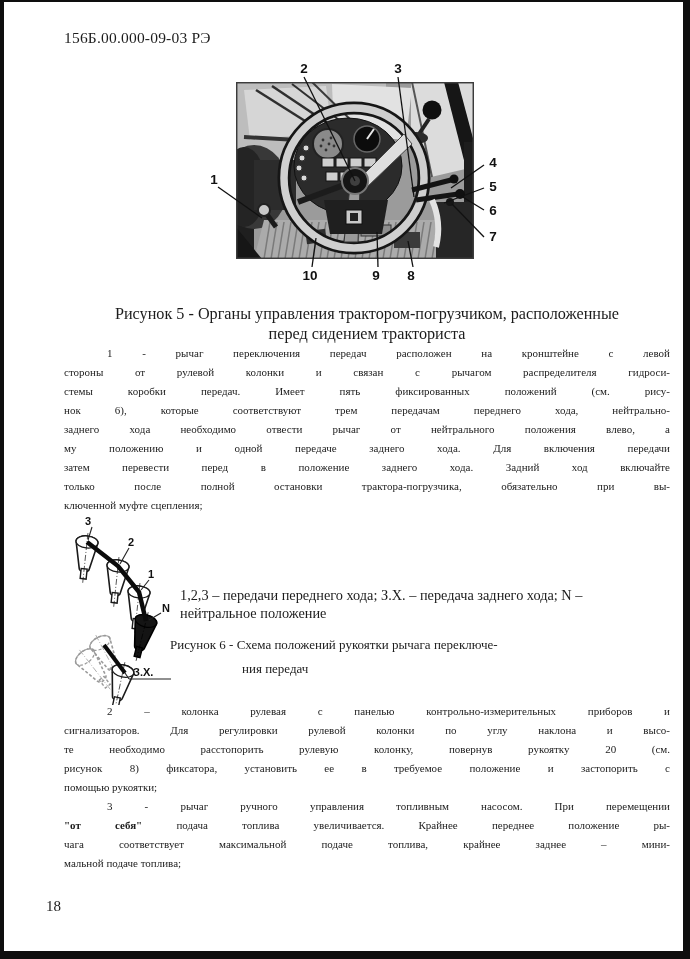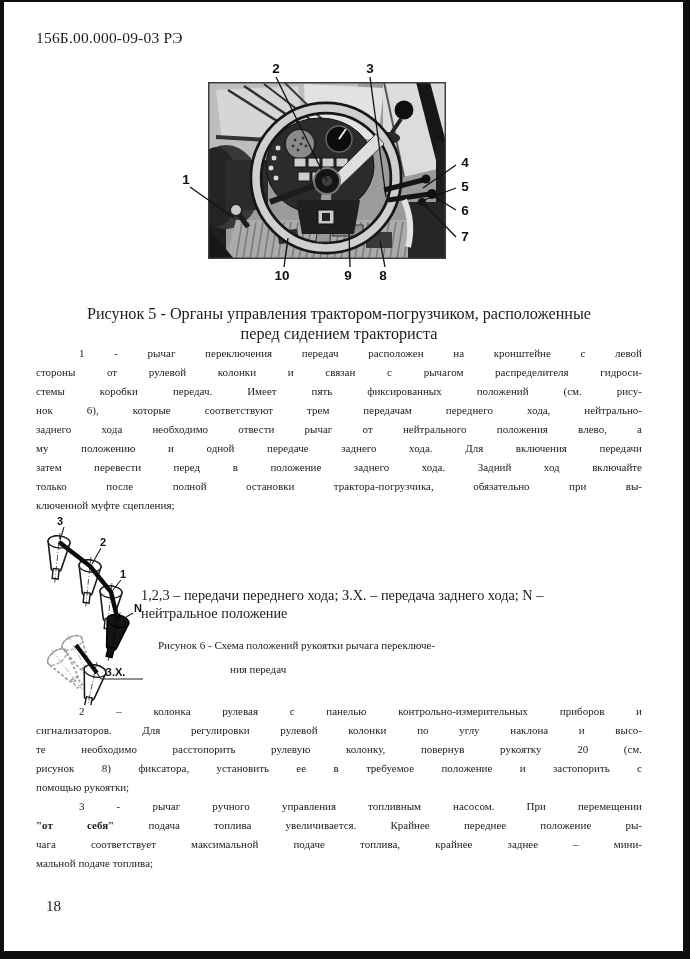--- a/index.html
+++ b/index.html
@@ -6,39 +6,39 @@
   body {
     width:690px; height:959px; overflow:hidden;
     background:#0e0e0e;
     font-family:"Liberation Serif", serif;
     color:#1c1c1c;
   }
   .page {
     position:absolute; left:4px; top:2px; width:679px; height:949px;
     background:#ffffff;
   }
-  .content { padding:26px 0 0 32px; width:606px; }
+  .content { padding:26px 0 0 60px; width:606px; }
   .doc-header { font-size:15.5px; line-height:19px; letter-spacing:0.2px; }
 
   .fig5-wrap { margin:13px 0 0 140px; width:302px; height:227px; }
 
   .caption5 { width:606px; text-align:center; font-size:16.2px; line-height:20px; margin-top:17px; }
 
   .para { font-size:11px; line-height:19px; width:606px; }
   .para .tline { text-align:justify; text-align-last:justify; }
   .para .tline:last-child { text-align-last:left; }
   .para .tline:first-child { text-indent:43px; }
   .bold { font-weight:bold; }
 
   .fig6-wrap { position:relative; height:187px; width:606px; }
   .fig6-svg { position:absolute; left:3px; top:0; }
-  .fig6-legend { position:absolute; left:105px; top:72px; width:482px;
+  .fig6-legend { position:absolute; left:116px; top:72px; width:482px;
                  font-size:14.3px; line-height:17.5px; }
-  .fig6-caption { position:absolute; left:122px; top:118px; width:430px;
-                  font-size:11px; line-height:24px; }
+  .fig6-caption { position:absolute; left:106px; top:118px; width:430px;
+                  font-size:13px; line-height:24px; }
   .fig6-caption .l2 { padding-left:72px; }
 
   .page-number { position:absolute; left:42px; top:896px; font-size:15px; }
 
   svg text.co { font-family:"Liberation Sans", sans-serif; font-weight:bold; fill:#111; }
 </style>
 </head>
 <body>
 
 <div class="page">

